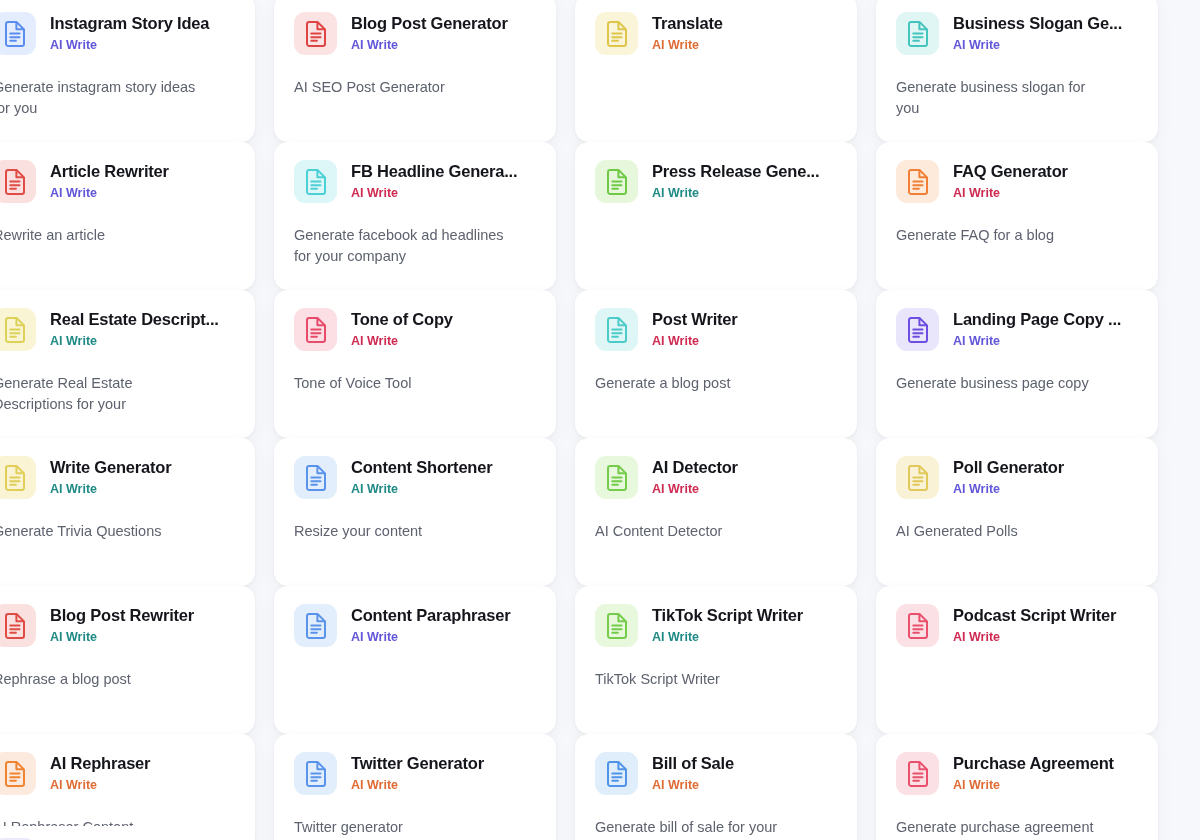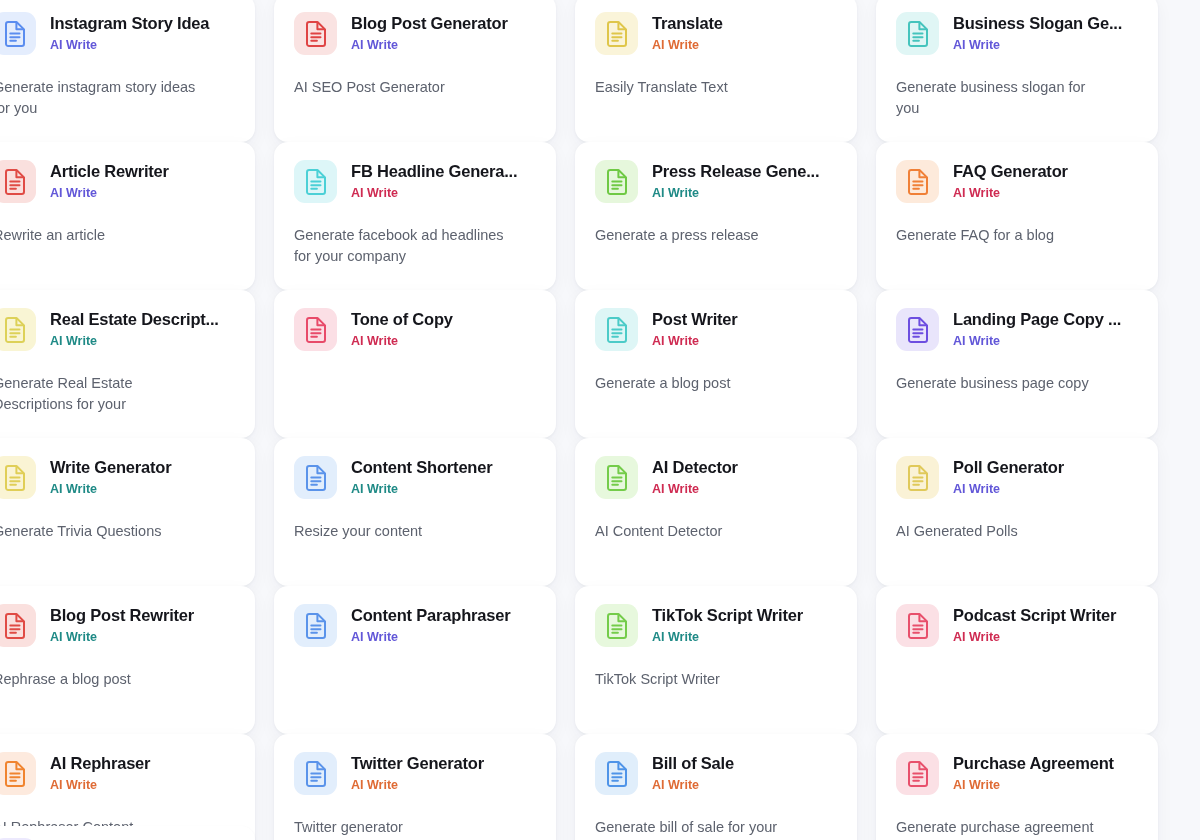--- a/index.html
+++ b/index.html
@@ -161,21 +161,20 @@
           <path d="M3 3.2A2.2 2.2 0 0 1 5.2 1h8.3l7.5 7.4v14.4A2.2 2.2 0 0 1 18.8 25H5.2A2.2 2.2 0 0 1 3 22.8V3.2Z" stroke="currentColor" stroke-width="2" stroke-linejoin="round"></path>
           <path d="M13.4 1.2v7.1h7.3" stroke="currentColor" stroke-width="2" stroke-linejoin="round"></path>
           <path d="M7.3 12.6h9.2M7.3 16.2h9.2M7.3 19.8h5.6" stroke="currentColor" stroke-width="2" stroke-linecap="round"></path>
         </svg>
       </div>
       <div class="head-text">
         <div class="card-title">Translate</div>
         <div class="card-category" style="color: rgb(223, 107, 53);">AI Write</div>
       </div>
     </div>
-    <div class="card-desc">Easily Translate Text</div>
   </div>
       <div class="card">
     <div class="card-head">
       <div class="tool-icon" style="background: rgb(224, 246, 245); color: rgb(69, 196, 189);">
         <svg width="24" height="26" viewBox="0 0 24 26" fill="none">
           <path d="M3 3.2A2.2 2.2 0 0 1 5.2 1h8.3l7.5 7.4v14.4A2.2 2.2 0 0 1 18.8 25H5.2A2.2 2.2 0 0 1 3 22.8V3.2Z" stroke="currentColor" stroke-width="2" stroke-linejoin="round"></path>
           <path d="M13.4 1.2v7.1h7.3" stroke="currentColor" stroke-width="2" stroke-linejoin="round"></path>
           <path d="M7.3 12.6h9.2M7.3 16.2h9.2M7.3 19.8h5.6" stroke="currentColor" stroke-width="2" stroke-linecap="round"></path>
         </svg>
       </div>
@@ -225,21 +224,20 @@
           <path d="M3 3.2A2.2 2.2 0 0 1 5.2 1h8.3l7.5 7.4v14.4A2.2 2.2 0 0 1 18.8 25H5.2A2.2 2.2 0 0 1 3 22.8V3.2Z" stroke="currentColor" stroke-width="2" stroke-linejoin="round"></path>
           <path d="M13.4 1.2v7.1h7.3" stroke="currentColor" stroke-width="2" stroke-linejoin="round"></path>
           <path d="M7.3 12.6h9.2M7.3 16.2h9.2M7.3 19.8h5.6" stroke="currentColor" stroke-width="2" stroke-linecap="round"></path>
         </svg>
       </div>
       <div class="head-text">
         <div class="card-title">Press Release Gene...</div>
         <div class="card-category" style="color: rgb(31, 138, 134);">AI Write</div>
       </div>
     </div>
-    <div class="card-desc">Generate a press release</div>
   </div>
       <div class="card">
     <div class="card-head">
       <div class="tool-icon" style="background: rgb(253, 234, 219); color: rgb(240, 128, 55);">
         <svg width="24" height="26" viewBox="0 0 24 26" fill="none">
           <path d="M3 3.2A2.2 2.2 0 0 1 5.2 1h8.3l7.5 7.4v14.4A2.2 2.2 0 0 1 18.8 25H5.2A2.2 2.2 0 0 1 3 22.8V3.2Z" stroke="currentColor" stroke-width="2" stroke-linejoin="round"></path>
           <path d="M13.4 1.2v7.1h7.3" stroke="currentColor" stroke-width="2" stroke-linejoin="round"></path>
           <path d="M7.3 12.6h9.2M7.3 16.2h9.2M7.3 19.8h5.6" stroke="currentColor" stroke-width="2" stroke-linecap="round"></path>
         </svg>
       </div>
@@ -273,20 +271,21 @@
           <path d="M3 3.2A2.2 2.2 0 0 1 5.2 1h8.3l7.5 7.4v14.4A2.2 2.2 0 0 1 18.8 25H5.2A2.2 2.2 0 0 1 3 22.8V3.2Z" stroke="currentColor" stroke-width="2" stroke-linejoin="round"></path>
           <path d="M13.4 1.2v7.1h7.3" stroke="currentColor" stroke-width="2" stroke-linejoin="round"></path>
           <path d="M7.3 12.6h9.2M7.3 16.2h9.2M7.3 19.8h5.6" stroke="currentColor" stroke-width="2" stroke-linecap="round"></path>
         </svg>
       </div>
       <div class="head-text">
         <div class="card-title">Tone of Copy</div>
         <div class="card-category" style="color: rgb(207, 43, 82);">AI Write</div>
       </div>
     </div>
+    <div class="card-desc">Tone of Voice Tool</div>
   </div>
       <div class="card">
     <div class="card-head">
       <div class="tool-icon" style="background: rgb(222, 246, 246); color: rgb(76, 203, 200);">
         <svg width="24" height="26" viewBox="0 0 24 26" fill="none">
           <path d="M3 3.2A2.2 2.2 0 0 1 5.2 1h8.3l7.5 7.4v14.4A2.2 2.2 0 0 1 18.8 25H5.2A2.2 2.2 0 0 1 3 22.8V3.2Z" stroke="currentColor" stroke-width="2" stroke-linejoin="round"></path>
           <path d="M13.4 1.2v7.1h7.3" stroke="currentColor" stroke-width="2" stroke-linejoin="round"></path>
           <path d="M7.3 12.6h9.2M7.3 16.2h9.2M7.3 19.8h5.6" stroke="currentColor" stroke-width="2" stroke-linecap="round"></path>
         </svg>
       </div>

